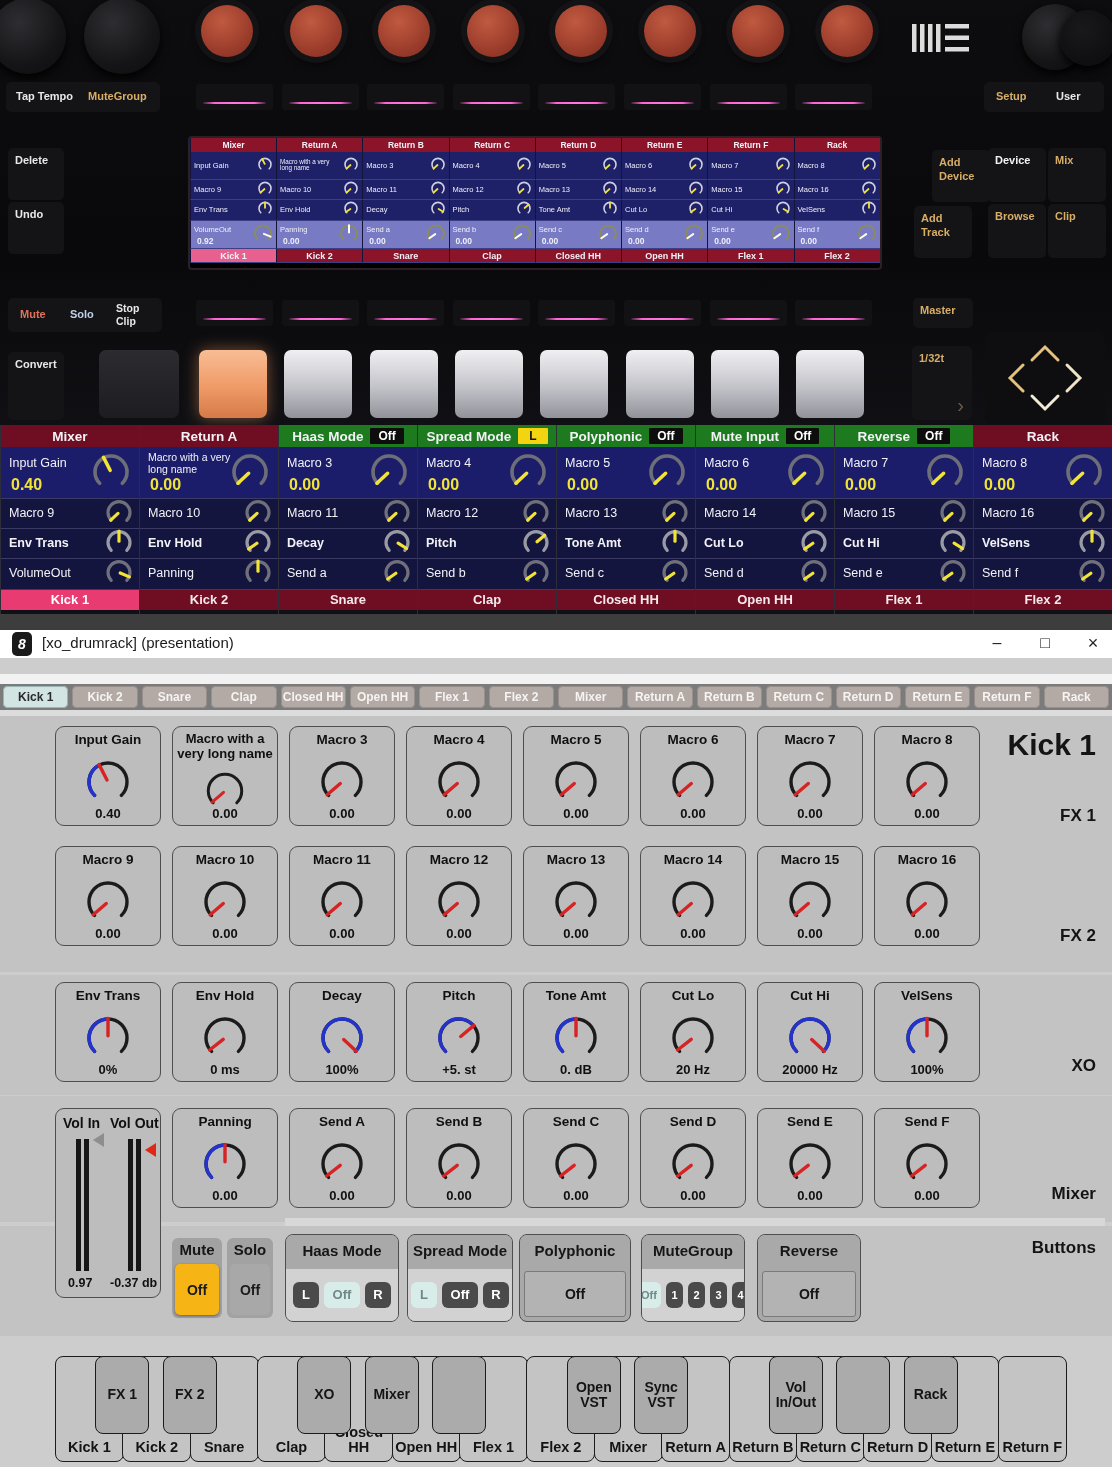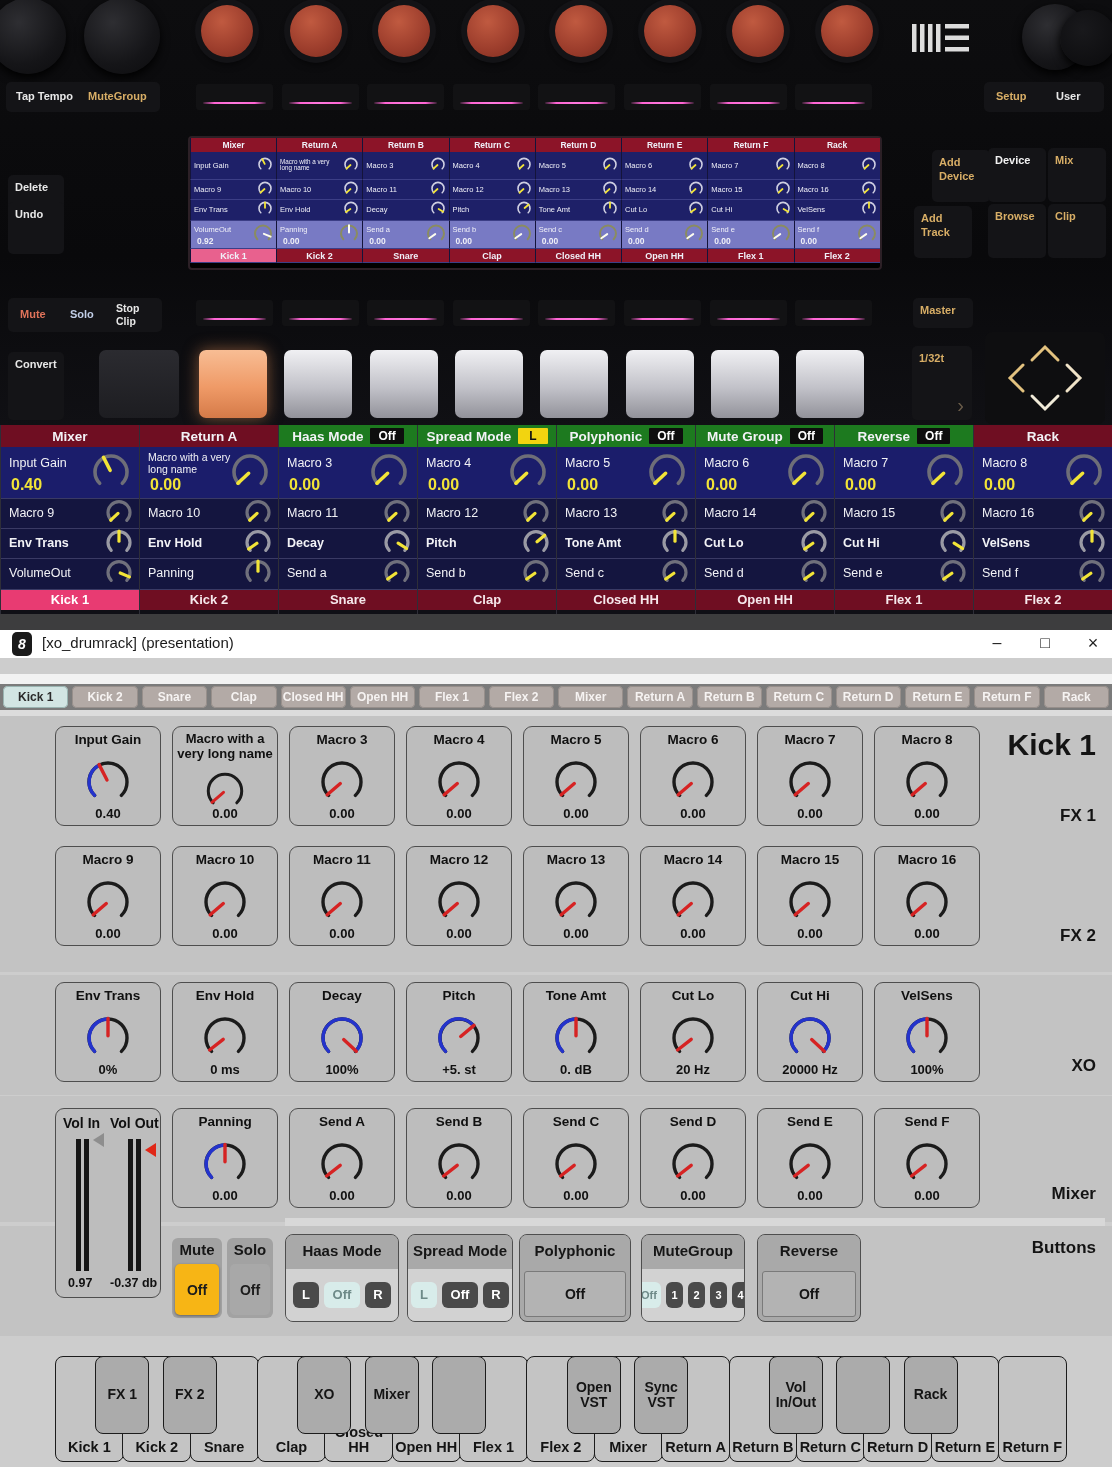--- a/index.html
+++ b/index.html
@@ -158,21 +158,21 @@
         </div>
         <div class="hw-strip" style="left: 795.2px; top: 84px; width: 77px;">
           <i></i>
         </div>
       </div>
     <div class="hw-btn" style="left:984px;top:82px;width:120px;height:30px;">
       <span class="abs amber" style="left:12px;top:8px;">Setup</span>
       <span class="abs" style="left:72px;top:8px;">User</span>
     </div>
 
-    <div class="hw-btn" style="left:8px;top:148px;width:56px;height:52px;margin-top:27px;">
+    <div class="hw-btn" style="left:8px;top:148px;width:56px;height:52px;">
         <span class="pad6">Delete</span>
       </div>
     <div class="hw-btn" style="left:8px;top:202px;width:56px;height:52px;">
         <span class="pad6">Undo</span>
       </div>
 
     <div id="hwdisp">
         <div class="dcol">
           <div class="dcell dhead">Mixer</div>
           <div class="dcell dr1">
@@ -699,21 +699,21 @@
           <span class="glabel">Send c</span>
           <span class="gknob"><svg width="32" height="28" viewBox="0 0 32 28">
               <path d="M 8.2 22.3 A 11 11 0 1 1 23.8 22.3" fill="none" stroke="#70707c" stroke-width="3.2" stroke-linecap="round"></path>
               <line x1="14.9" y1="15.3" x2="6.7" y2="21.0" stroke="#f2e437" stroke-width="3.2" stroke-linecap="round"></line>
             </svg></span>
         </div>
         <div class="gcell gfoot">Closed HH</div>
       </div>
       <div class="gcol">
         <div class="gcell ghead green">
-          <span>Mute Group</span>
+          <span>Mute Input</span>
           <span class="gbadge dark">Off</span>
         </div>
         <div class="gcell gr1">
           <span class="glabel">Macro 6</span>
           <span class="gval">0.00</span>
           <span class="gknob"><svg width="48" height="42" viewBox="0 0 48 42">
               <path d="M 12.7 33.3 A 16 16 0 1 1 35.3 33.3" fill="none" stroke="#6e6e78" stroke-width="3.6" stroke-linecap="round"></path>
               <line x1="22.6" y1="23.3" x2="11.9" y2="33.2" stroke="#f2e437" stroke-width="3.6" stroke-linecap="round"></line>
             </svg></span>
         </div>

